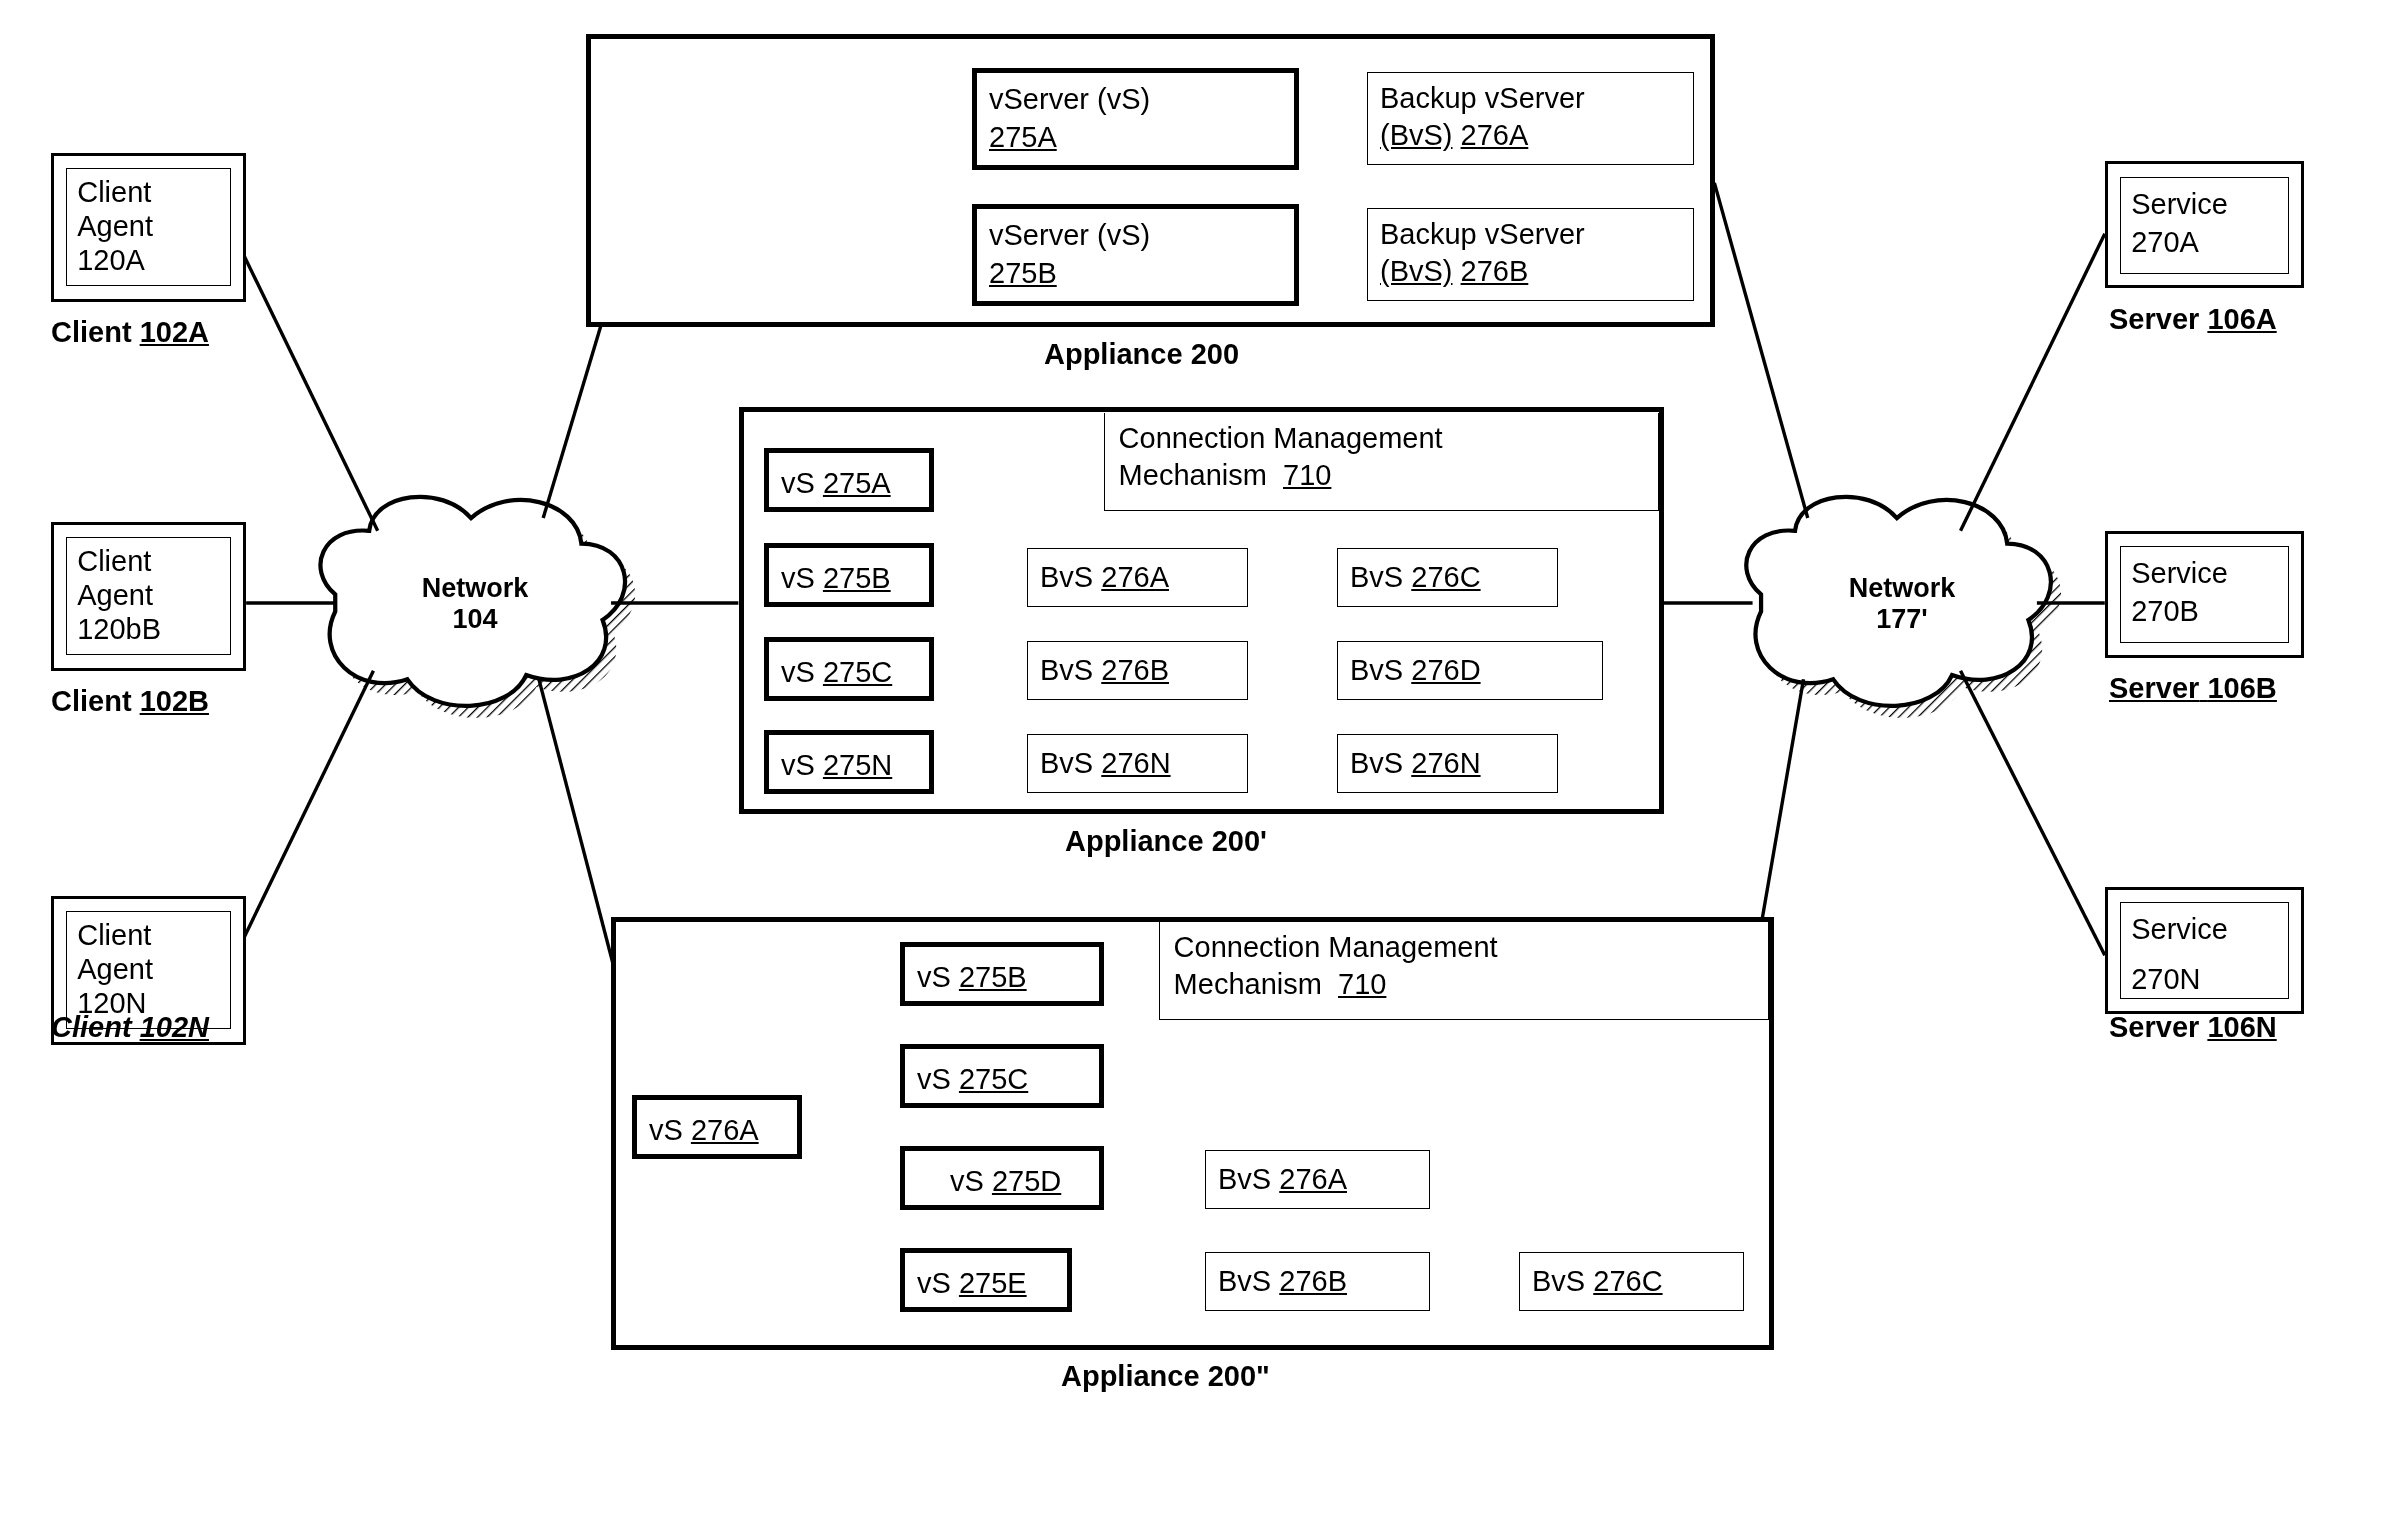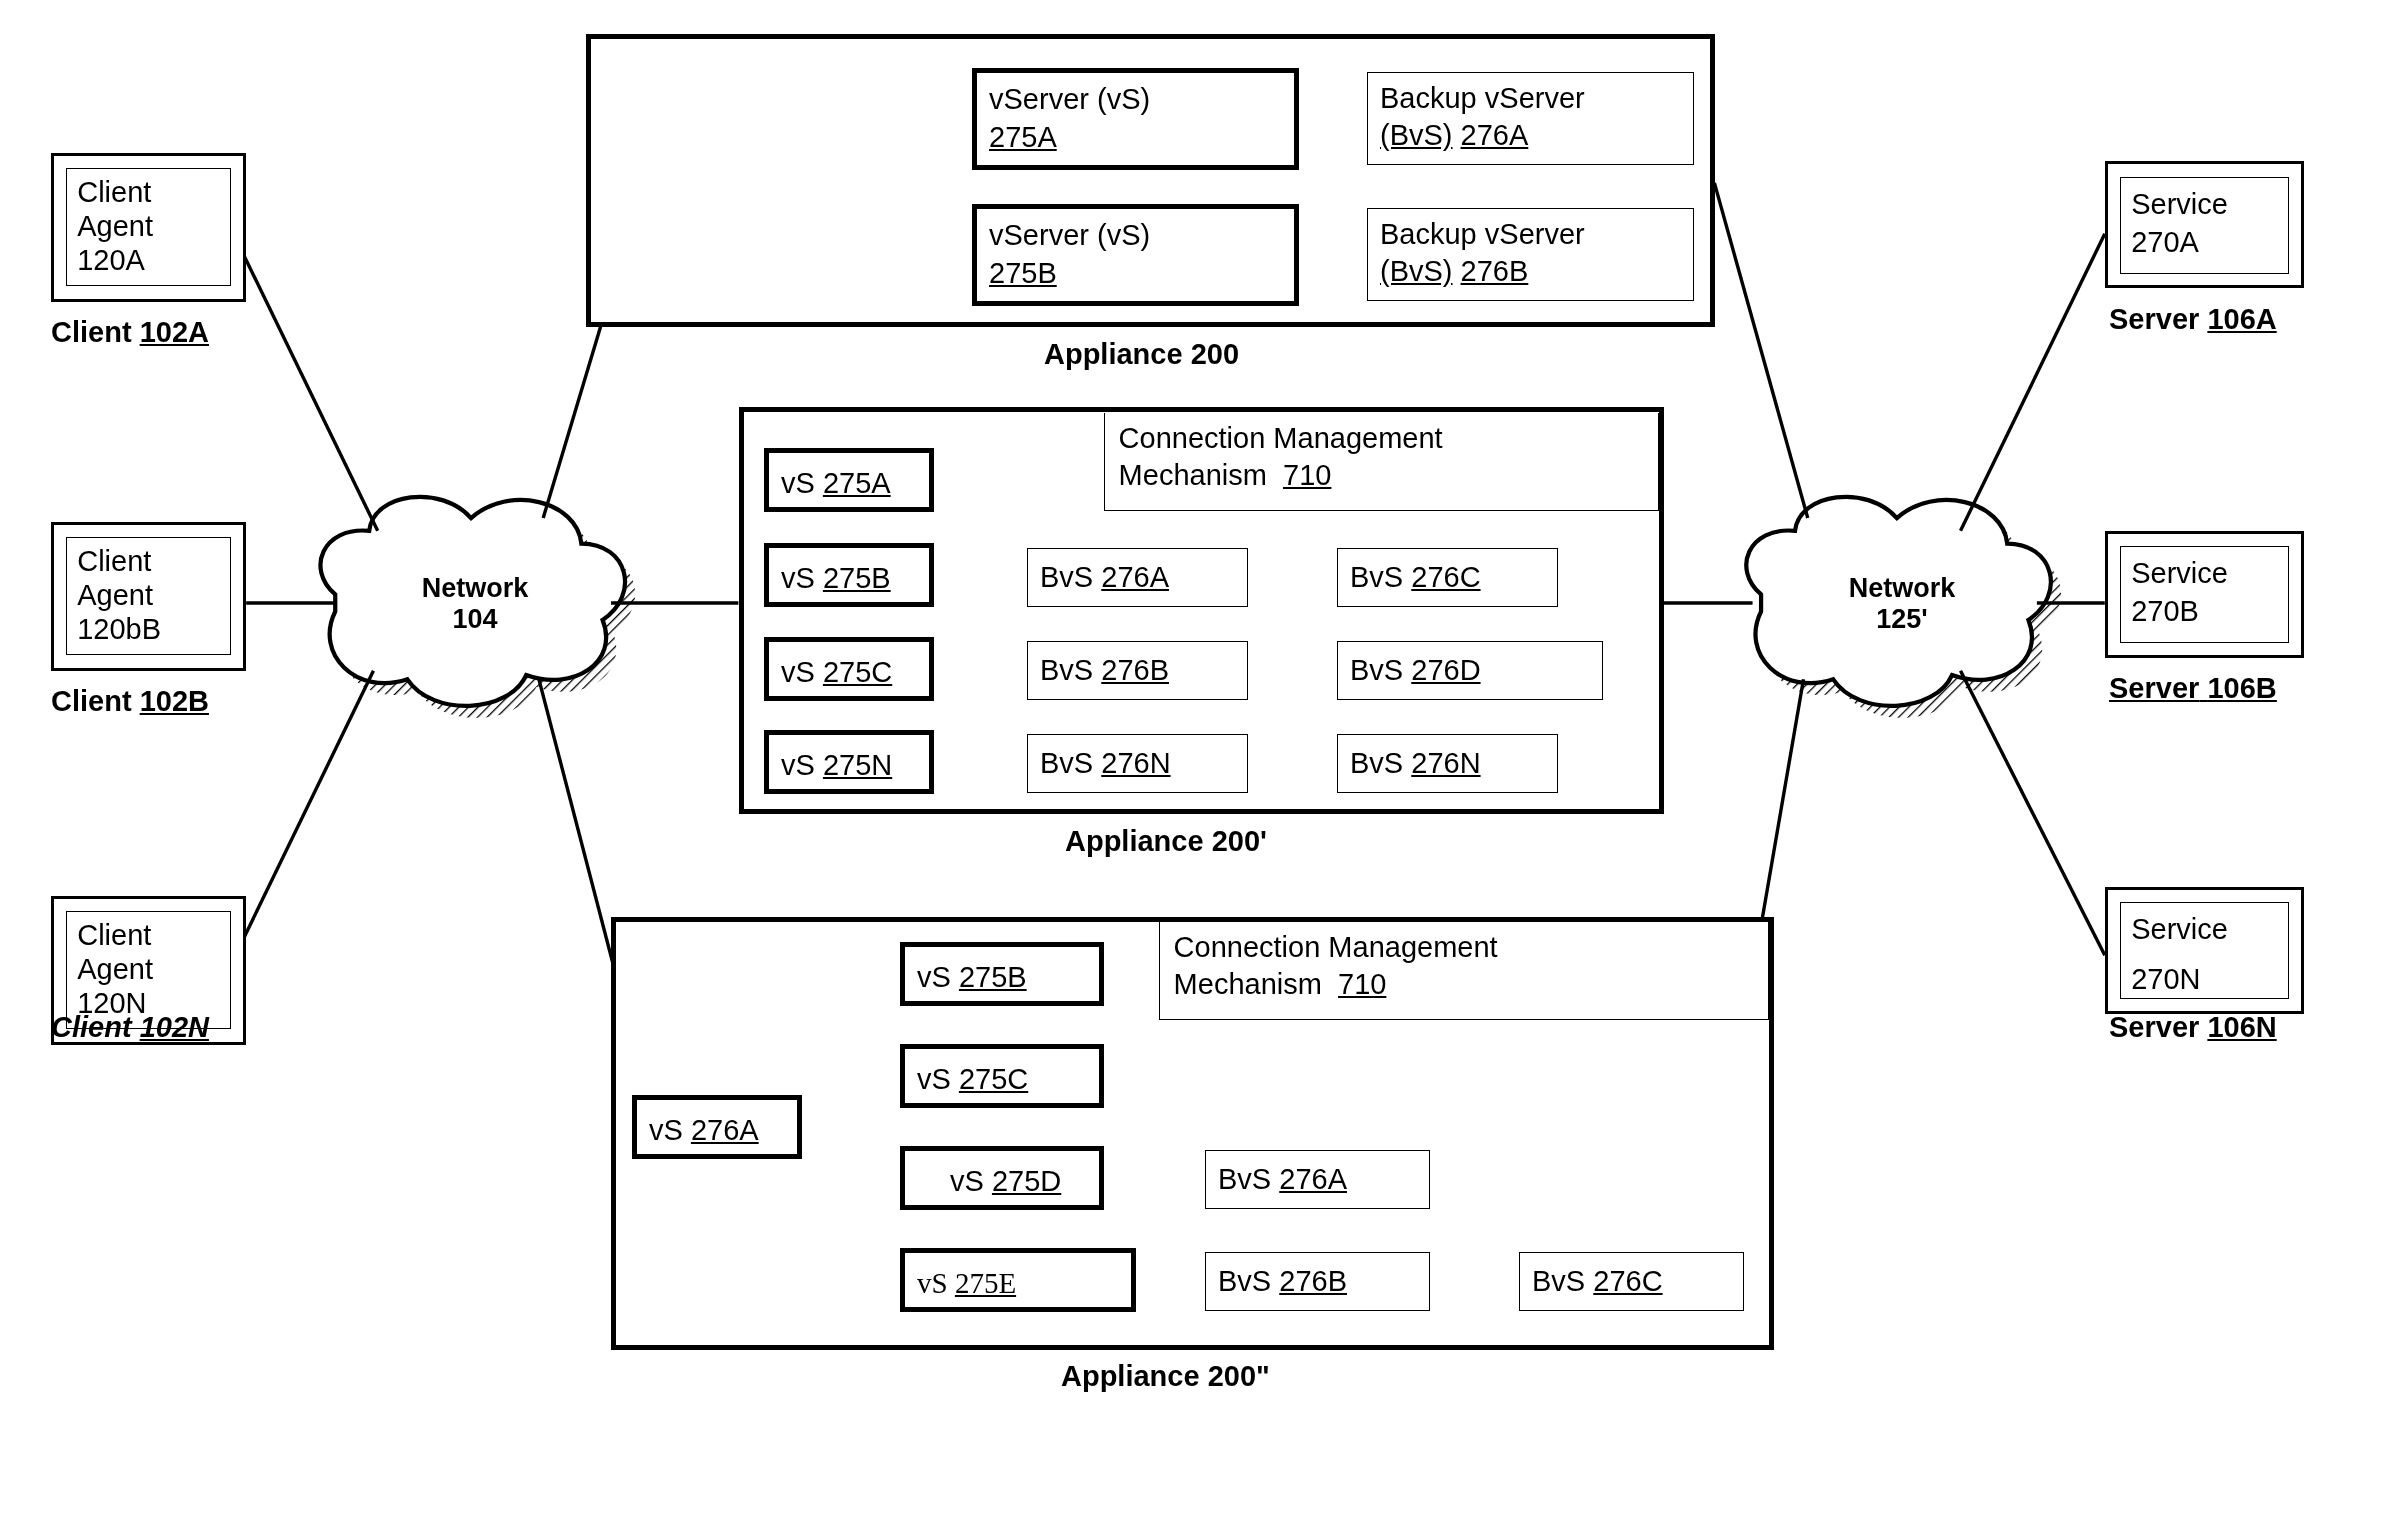--- a/index.html
+++ b/index.html
@@ -187,21 +187,21 @@
     <div class="lbl" style="left:10.2px; top:60px;">270N</div>
   </div>
   <div class="lbl bold" style="left:2109px; top:1011px;">
     <span>Server</span> <span class="under">106N</span>
   </div>
 
   <div class="cloud-label" style="left:407px; top:573px; width:136px;">
     <span>Network</span><br><span>104</span>
   </div>
   <div class="cloud-label" style="left:1834px; top:573px; width:136px;">
-    <span>Network</span><br><span>125'</span>
+    <span>Network</span><br><span>177'</span>
   </div>
 
   <div class="box thick" style="left:586px; top:34px; width:1129px; height:293px;"></div>
   <div class="lbl bold" style="left:1044px; top:338px;">Appliance 200</div>
 
 
   <div class="box thick" style="left:972px; top:68px; width:327px; height:102px;">
     <div class="lbl" style="left:12px; top:10.2px;">vServer (vS)</div>
     <div class="lbl under" style="left:12px; top:48px;">275A</div>
   </div>
@@ -282,21 +282,21 @@
 
   <div class="box thick" style="left:900px; top:942px; width:204px; height:64px;">
     <div class="lbl" style="left:12px; top:13.6px;"><span>vS</span> <span class="under">275B</span></div>
   </div>
   <div class="box thick" style="left:900px; top:1044px; width:204px; height:64px;">
     <div class="lbl" style="left:12px; top:13.6px;"><span>vS</span> <span class="under">275C</span></div>
   </div>
   <div class="box thick" style="left:900px; top:1146px; width:204px; height:64px;">
     <div class="lbl" style="left:21px; top:13.6px;margin-left:24px;"><span>vS</span> <span class="under">275D</span></div>
   </div>
-  <div class="box thick" style="left:900px; top:1248px; width:236px; height:64px;font-family:Liberation Serif, serif;">
+  <div class="box thick" style="left:900px; top:1248px; width:172px; height:64px;">
     <div class="lbl" style="left:12px; top:13.6px;"><span>vS</span> <span class="under">275E</span></div>
   </div>
 
   <div class="box thin" style="left:1205px; top:1150px; width:225px; height:59px;">
     <div class="lbl" style="left:12px; top:12px;"><span>BvS</span> <span class="under">276A</span></div>
   </div>
   <div class="box thin" style="left:1205px; top:1252px; width:225px; height:59px;">
     <div class="lbl" style="left:12px; top:12px;"><span>BvS</span> <span class="under">276B</span></div>
   </div>
   <div class="box thin" style="left:1519px; top:1252px; width:225px; height:59px;">

